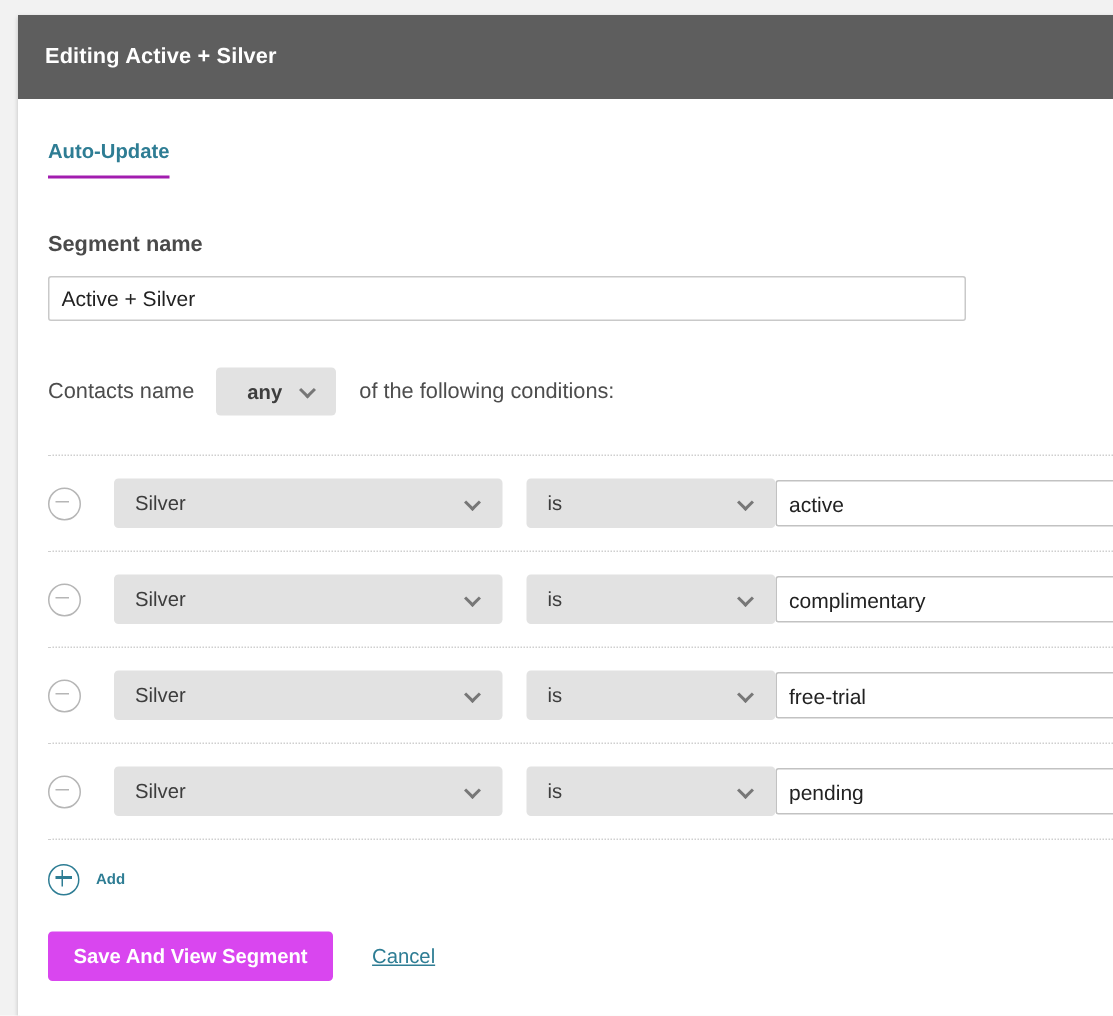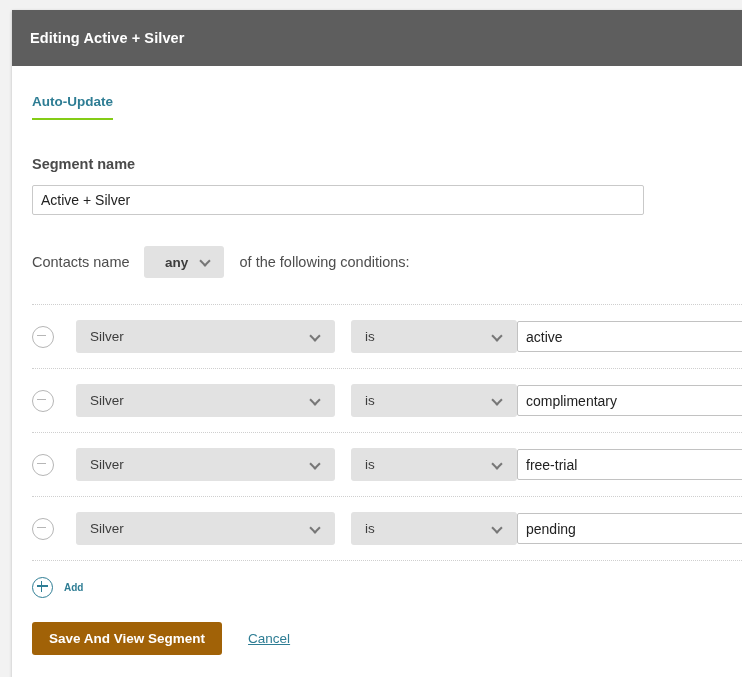--- a/index.html
+++ b/index.html
@@ -56,21 +56,21 @@
   
   .tabs {
     padding: 26px 0 0 20px;
   }
   .tab {
     display: inline-block;
     color: #2e7d94;
     font-size: 13.5px;
     font-weight: bold;
     padding-bottom: 9px;
-    border-bottom: 2px solid #84cc16;
+    border-bottom: 2px solid #a21caf;
     cursor: pointer;
   }
 
   
   .form-area {
     padding: 0 0 0 20px;
   }
 
   .field-label {
     margin-top: 36px;
@@ -266,21 +266,21 @@
   }
 
   
   .actions {
     display: flex;
     align-items: center;
     margin-top: 9px;
     padding-bottom: 40px;
   }
   .primary-btn {
-    background: #a16207;
+    background: #d946ef;
     color: #ffffff;
     font-family: "Liberation Sans", sans-serif;
     font-size: 13.5px;
     font-weight: bold;
     border: none;
     border-radius: 3px;
     height: 33px;
     padding: 0 17px;
     cursor: pointer;
   }

